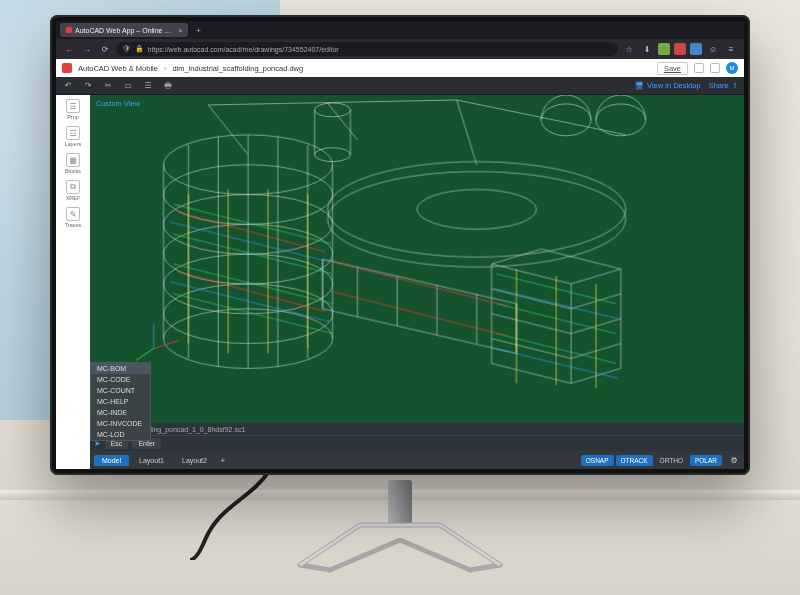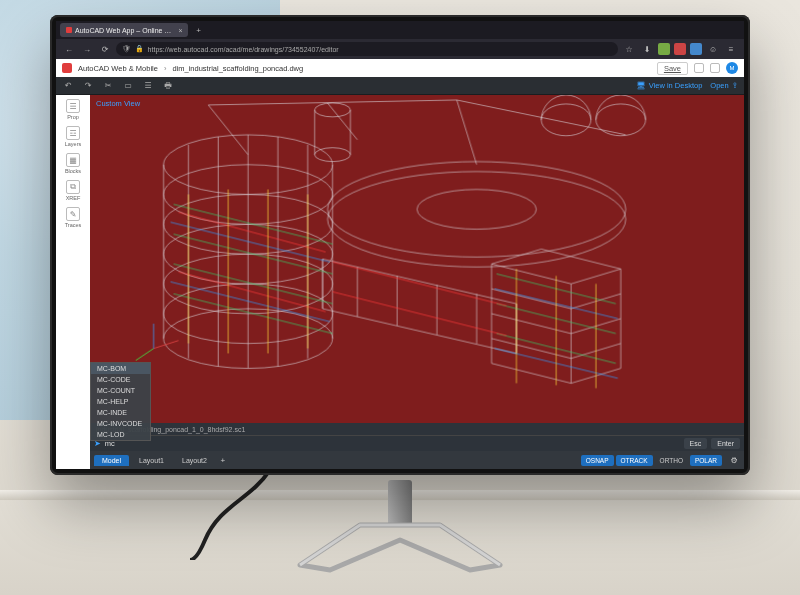--- a/index.html
+++ b/index.html
@@ -56,21 +56,21 @@
   .tbtn{ width:12px; height:12px; display:flex; align-items:center; justify-content:center; color:#aaa;}
   .tbar .spacer{flex:1}
   .link{ color:#3aa0ff; font-size:7.5px; display:flex; align-items:center; gap:3px;}
 
   
   .ws{ flex:1; display:flex; min-height:0;}
   .side{ width:34px; background:#fff; display:flex; flex-direction:column; align-items:center; padding-top:4px; gap:6px;}
   .sitem{ width:28px; display:flex; flex-direction:column; align-items:center; gap:1px; color:#666; font-size:5.5px;}
   .sitem .ic{ width:14px; height:14px; border:1px solid #bbb; border-radius:2px; display:flex; align-items:center; justify-content:center; font-size:8px; color:#888;}
 
-  .canvaswrap{ flex:1; display:flex; flex-direction:column; background:#7f1d1d; position:relative; min-width:0;}
+  .canvaswrap{ flex:1; display:flex; flex-direction:column; background:#14532d; position:relative; min-width:0;}
   .viewlabel{ position:absolute; left:6px; top:4px; color:#3aa0ff; font-size:7.5px;}
   .canvas{ flex:1; position:relative; overflow:hidden;}
   .canvas svg{ position:absolute; inset:0; width:100%; height:100%;}
 
   
   .acpop{ position:absolute; left:0; bottom:28px; background:rgba(60,66,72,.95); border:1px solid #555;}
   .acpop div{ padding:2px 8px 2px 6px; font-size:7px; color:#ddd;}
   .acpop div.sel{ background:#4a5662;}
 
   
@@ -159,21 +159,21 @@
       <span class="tbtn">✂</span>
       <span class="tbtn">▭</span>
       <span class="tbtn">☰</span>
       <span class="tbtn">🖶</span>
       <span class="spacer"></span>
       <span class="link">
         <span>🖥</span>
         <span>View in Desktop</span>
       </span>
       <span class="link">
-        <span>Open</span>
+        <span>Share</span>
         <span>⇪</span>
       </span>
     </div>
 
     <div class="ws">
       <div class="side">
         <div class="sitem">
             <span class="ic">☰</span>
             <span>Prop</span>
           </div>
@@ -275,21 +275,20 @@
           <div>MC-COUNT</div>
           <div>MC-HELP</div>
           <div>MC-INDE</div>
           <div>MC-INVCODE</div>
           <div>MC-LOD</div>
         </div>
 
         <div class="cmdfile">industrial_scaffolding_poncad_1_0_8hdsf92.sc1</div>
         <div class="cmd">
           <span class="caret">➤</span>
-          <input value="mc" style="">
           <span class="btn">Esc</span>
           <span class="btn">Enter</span>
         </div>
 
         <div class="btm">
           <span class="ltab act">Model</span>
           <span class="ltab">Layout1</span>
           <span class="ltab">Layout2</span>
           <span class="plus">+</span>
           <span class="spacer"></span>

